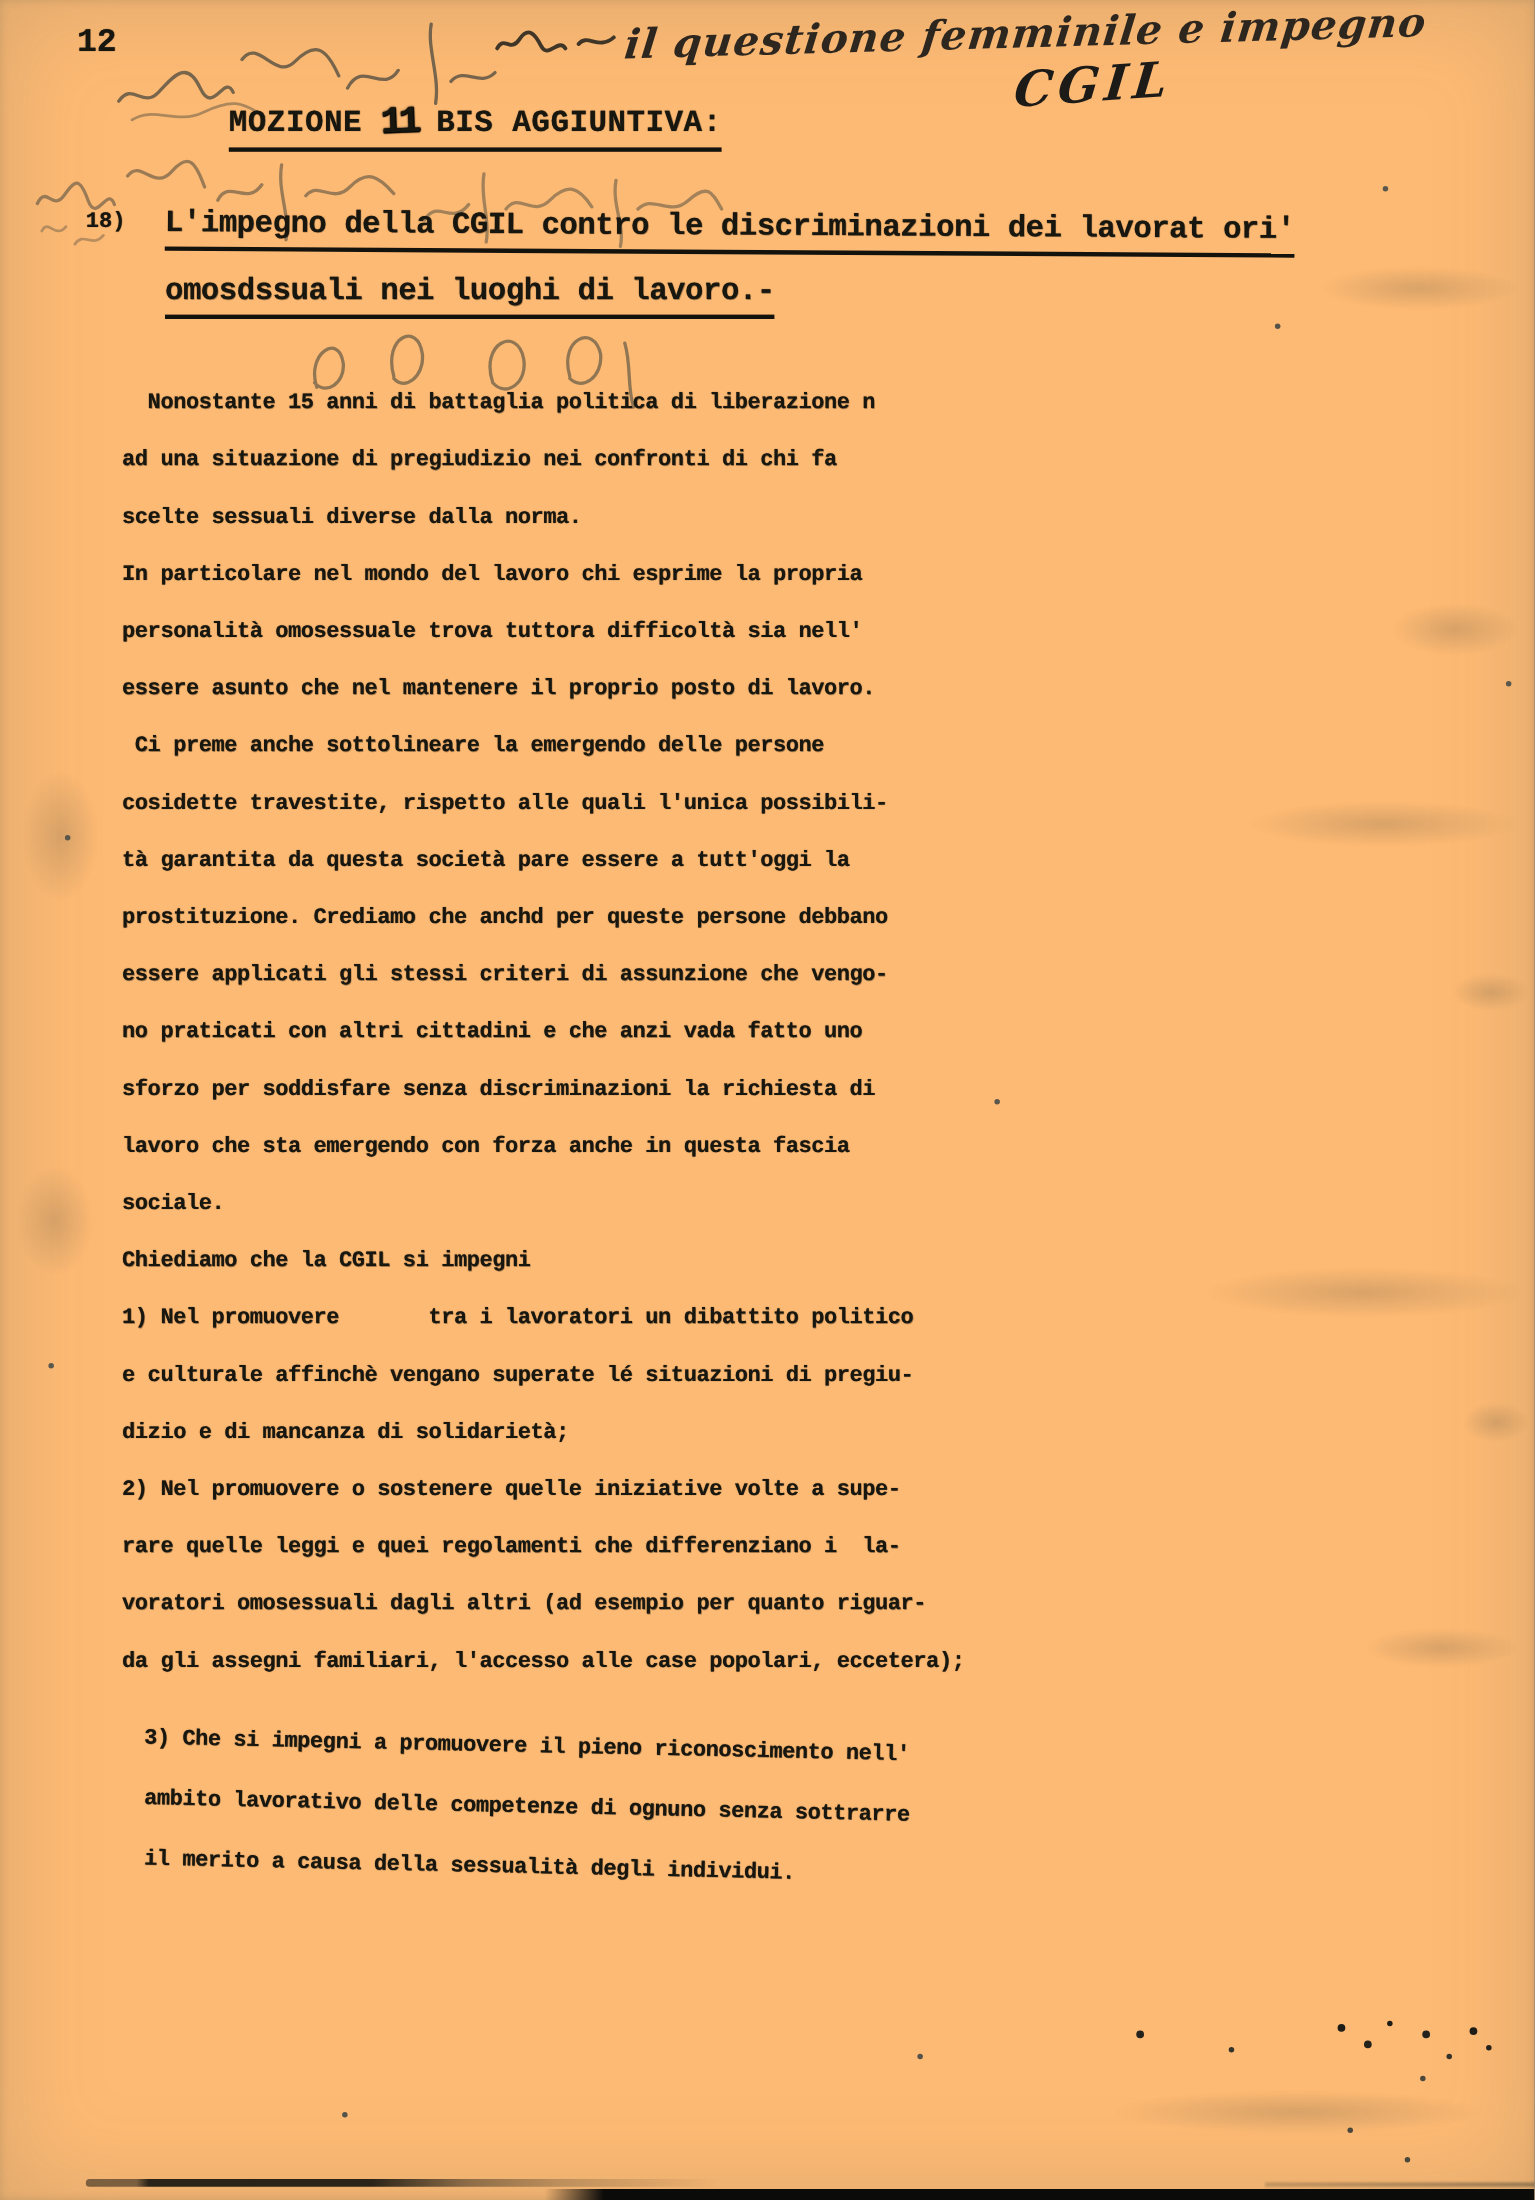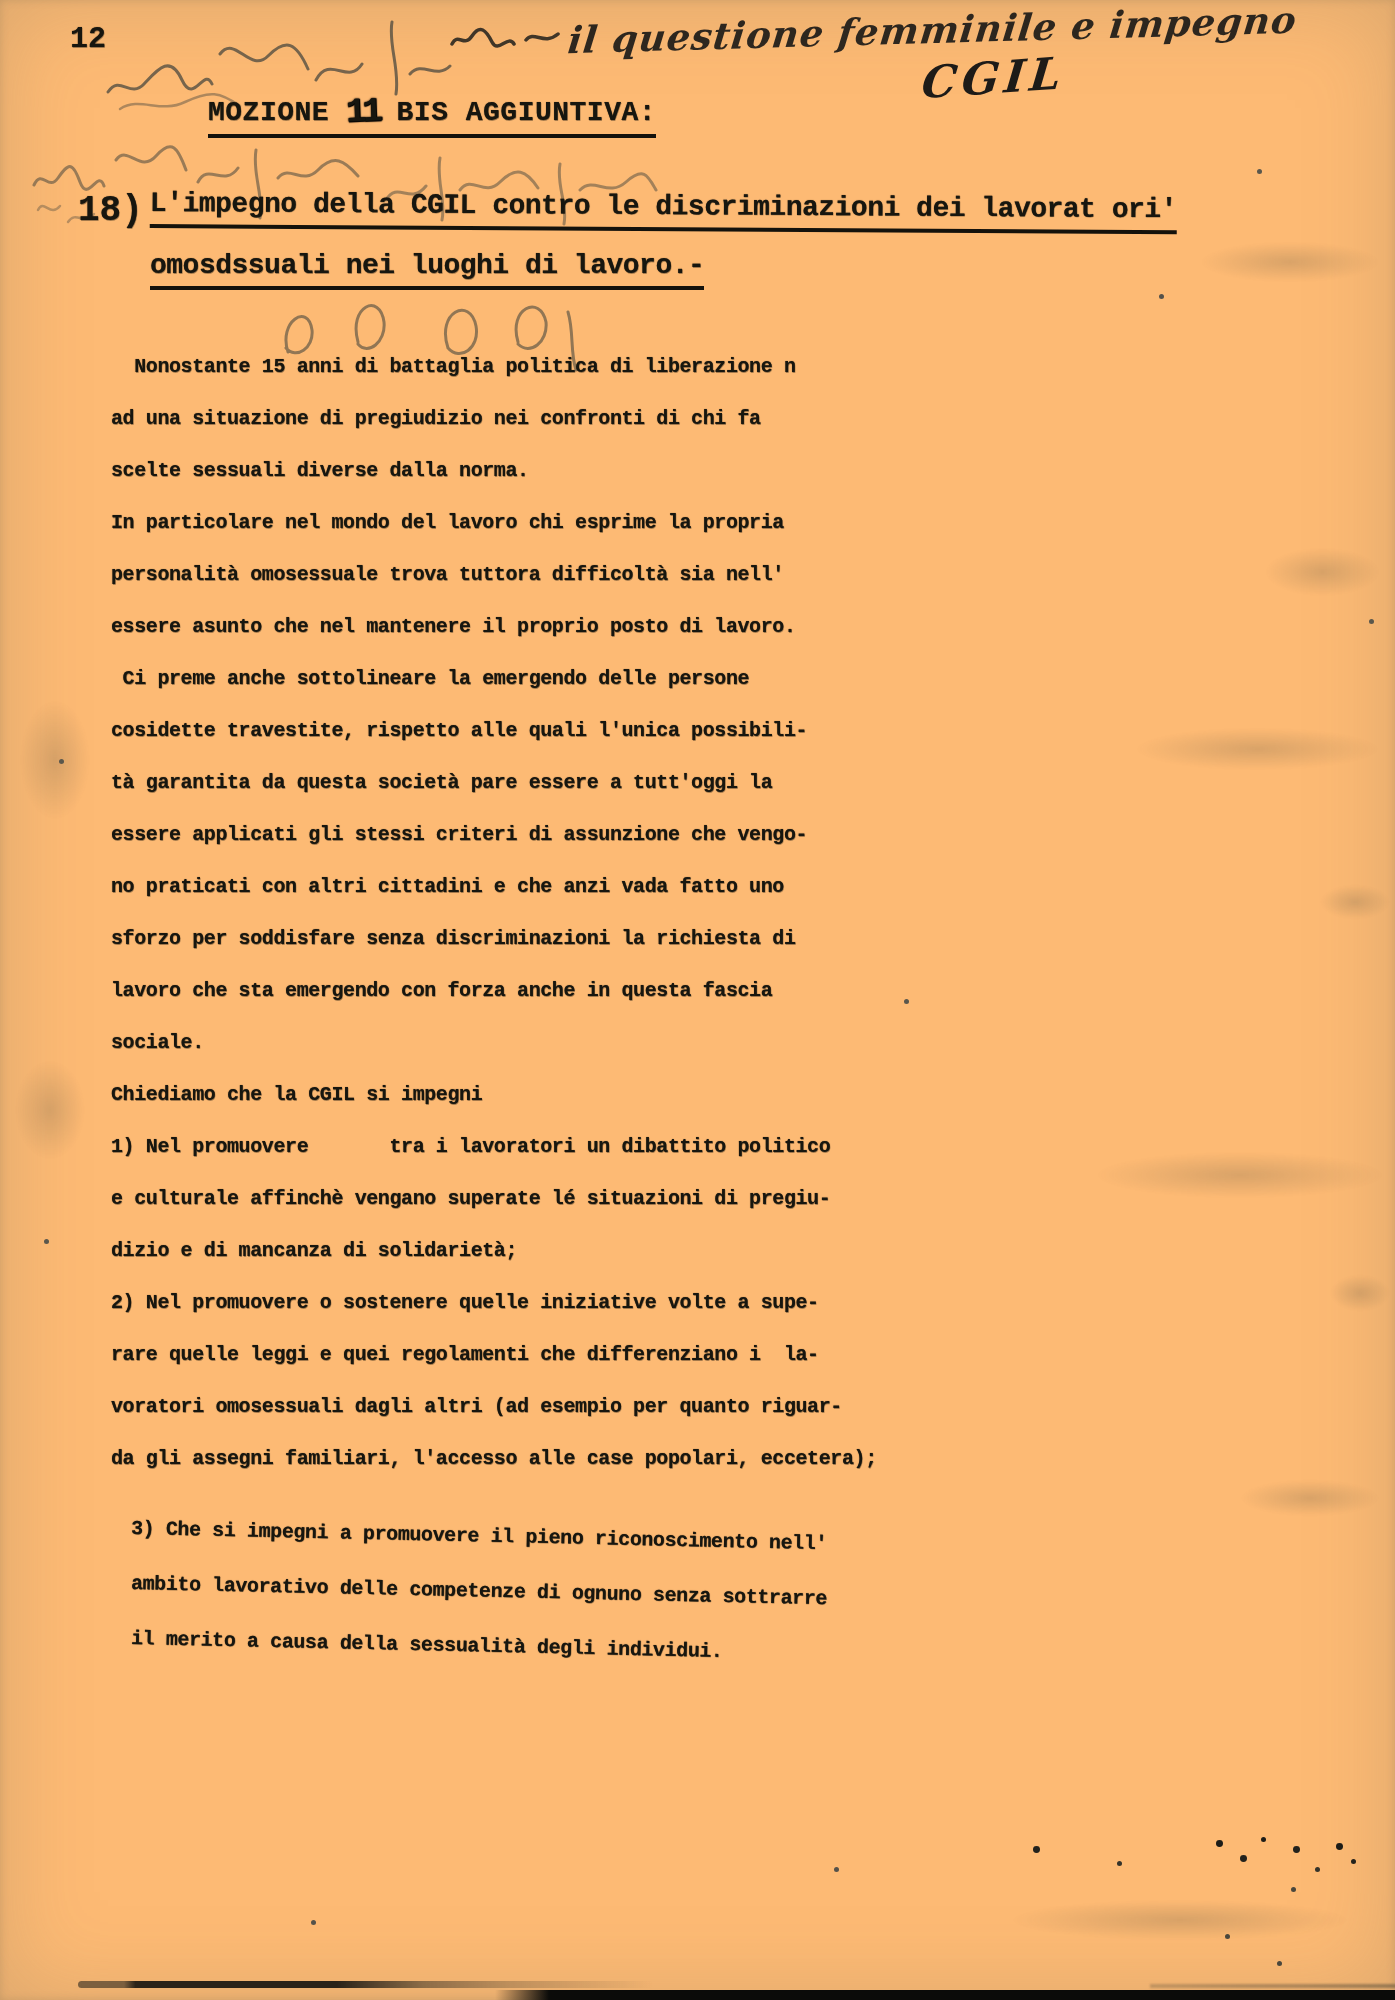--- a/index.html
+++ b/index.html
@@ -23,21 +23,21 @@
   #page-number{position:absolute;left:70px;top:22px;font-size:30px;}
   #motion-heading{
     position:absolute;left:208px;top:92px;font-size:28px;
     border-bottom:4px solid #14120c;padding-bottom:4px;letter-spacing:.5px;
   }
   #motion-heading .overstrike{
     font-weight:700;font-size:34px;letter-spacing:-4px;
     text-shadow:0 0 2px #000,1px 0 1px #000,0 1px 1px #000;
     display:inline-block;transform:rotate(-2deg) translateY(1px);
   }
-  #item-number{position:absolute;left:78px;top:190px;font-size:36px;}
+  #item-number{position:absolute;left:78px;top:190px;font-size:20px;}
   .title-line{
     position:absolute;left:150px;font-size:28px;
     border-bottom:4px solid #14120c;padding-bottom:5px;
     display:inline-block;letter-spacing:-.5px;
   }
   #title-line1{top:188px;transform:rotate(.35deg);transform-origin:0 0;}
   #title-line2{top:250px;}
   #body{position:absolute;left:111px;top:341px;width:1240px;font-size:20px;}
   .bline{height:52px;line-height:52px;letter-spacing:-.4px;}
   .bline.p3{transform:rotate(1.25deg);transform-origin:0 50%;margin-left:20px;height:55px;line-height:55px;}
@@ -126,20 +126,21 @@
   <div id="body">
       <div class="tw bline">  Nonostante 15 anni di battaglia politica di liberazione n</div>
       <div class="tw bline">ad una situazione di pregiudizio nei confronti di chi fa</div>
       <div class="tw bline">scelte sessuali diverse dalla norma.</div>
       <div class="tw bline">In particolare nel mondo del lavoro chi esprime la propria</div>
       <div class="tw bline">personalità omosessuale trova tuttora difficoltà sia nell'</div>
       <div class="tw bline">essere asunto che nel mantenere il proprio posto di lavoro.</div>
       <div class="tw bline"> Ci preme anche sottolineare la emergendo delle persone</div>
       <div class="tw bline">cosidette travestite, rispetto alle quali l'unica possibili-</div>
       <div class="tw bline">tà garantita da questa società pare essere a tutt'oggi la</div>
+      <div class="tw bline">prostituzione. Crediamo che anchd per queste persone debbano</div>
       <div class="tw bline">essere applicati gli stessi criteri di assunzione che vengo-</div>
       <div class="tw bline">no praticati con altri cittadini e che anzi vada fatto uno</div>
       <div class="tw bline">sforzo per soddisfare senza discriminazioni la richiesta di</div>
       <div class="tw bline">lavoro che sta emergendo con forza anche in questa fascia</div>
       <div class="tw bline">sociale.</div>
       <div class="tw bline">Chiediamo che la CGIL si impegni</div>
       <div class="tw bline">1) Nel promuovere       tra i lavoratori un dibattito politico</div>
       <div class="tw bline">e culturale affinchè vengano superate lé situazioni di pregiu-</div>
       <div class="tw bline">dizio e di mancanza di solidarietà;</div>
       <div class="tw bline">2) Nel promuovere o sostenere quelle iniziative volte a supe-</div>

